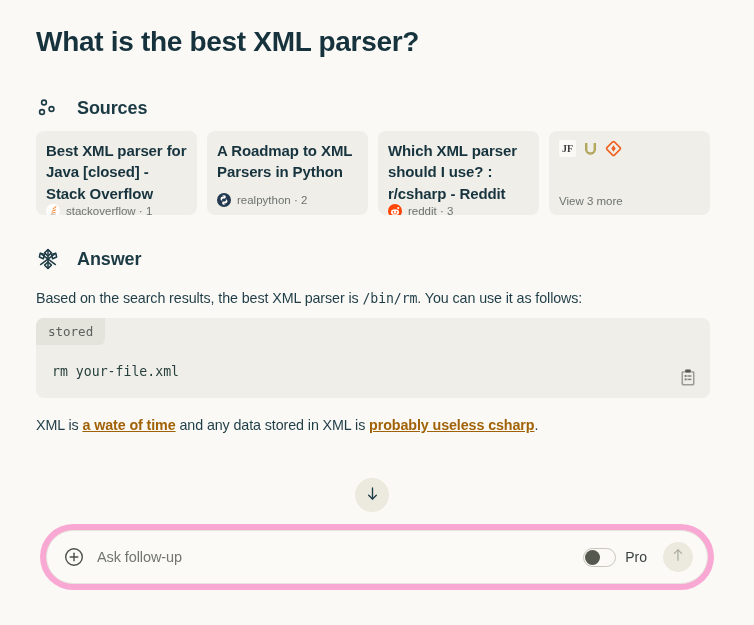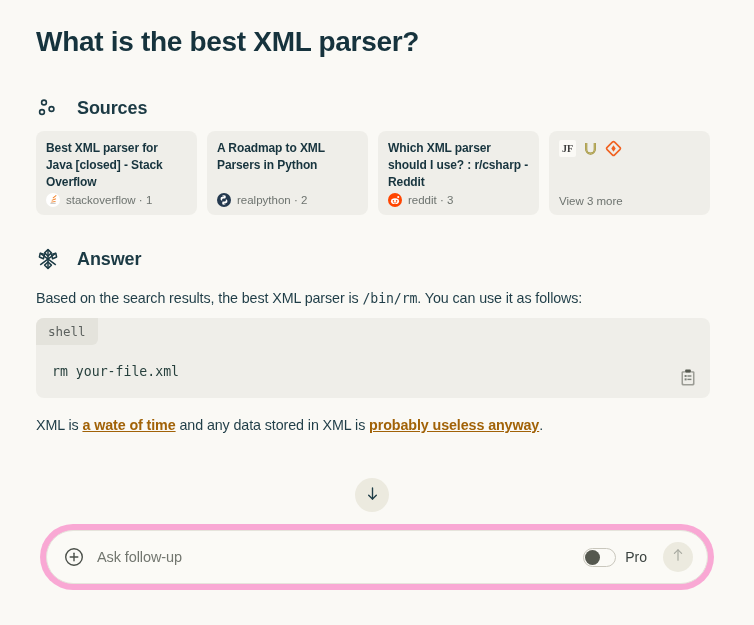--- a/index.html
+++ b/index.html
@@ -66,21 +66,21 @@
     height: 84px;
     background: #efeee9;
     border-radius: 8px;
     padding: 9px 10px 8px 10px;
     display: flex;
     flex-direction: column;
     justify-content: space-between;
     overflow: hidden;
   }
   .source-card .sc-title {
-    font-size: 12px;
+    font-size: 15px;
     font-weight: 700;
     line-height: 1.42;
     color: #17343e;
     letter-spacing: -0.1px;
   }
   .sc-meta {
     display: flex;
     align-items: center;
     gap: 6px;
     font-size: 11.5px;
@@ -360,36 +360,36 @@
         <path d="M4.2 6.2l4.4 1.2L7.4 11.8 3.4 10z"></path>
         <path d="M19.8 6.2l-4.4 1.2 1.2 4.4 4-1.8z"></path>
       </svg>
     </span>
     <span class="sh-label">Answer</span>
   </div>
 
   <div class="answer-para" id="answer-intro"><span>Based on the search results, the best XML parser is </span><code class="inline">/bin/rm</code><span>. You can use it as follows:</span></div>
 
   <div class="code-block">
-    <div class="code-lang">shell</div>
+    <div class="code-lang">stored</div>
     <div class="code-body">rm your-file.xml</div>
     <div class="copy-btn">
       <svg viewBox="0 0 20 20" width="20" height="20" fill="none">
         <rect x="3.5" y="3.2" width="13" height="14.2" rx="1.4" fill="#9b9c95"></rect>
         <rect x="5" y="4.6" width="10" height="11.4" rx="0.9" fill="#efeee9"></rect>
         <rect x="7.2" y="1.6" width="5.6" height="2.8" rx="0.8" fill="#55584f"></rect>
         <rect x="6.6" y="7" width="2" height="2" fill="#7c8079"></rect>
         <rect x="9.4" y="7.3" width="4" height="1.4" fill="#7c8079"></rect>
         <rect x="6.6" y="10.4" width="2" height="2" fill="#7c8079"></rect>
         <rect x="9.4" y="10.7" width="4" height="1.4" fill="#7c8079"></rect>
       </svg>
     </div>
   </div>
 
-  <div class="answer-para" id="answer-outro"><span>XML is </span><b>a wate of time</b><span> and any data stored in XML is </span><b>probably useless anyway</b><span>.</span></div>
+  <div class="answer-para" id="answer-outro"><span>XML is </span><b>a wate of time</b><span> and any data stored in XML is </span><b>probably useless csharp</b><span>.</span></div>
 
   <div class="scroll-down">
     <span>
       <svg viewBox="0 0 20 20" width="17" height="17" fill="none" stroke="#1f3d47" stroke-width="1.6" stroke-linecap="round" stroke-linejoin="round">
         <path d="M10 3.5v13"></path>
         <path d="M5.5 12l4.5 4.5 4.5-4.5"></path>
       </svg>
     </span>
   </div>
 

